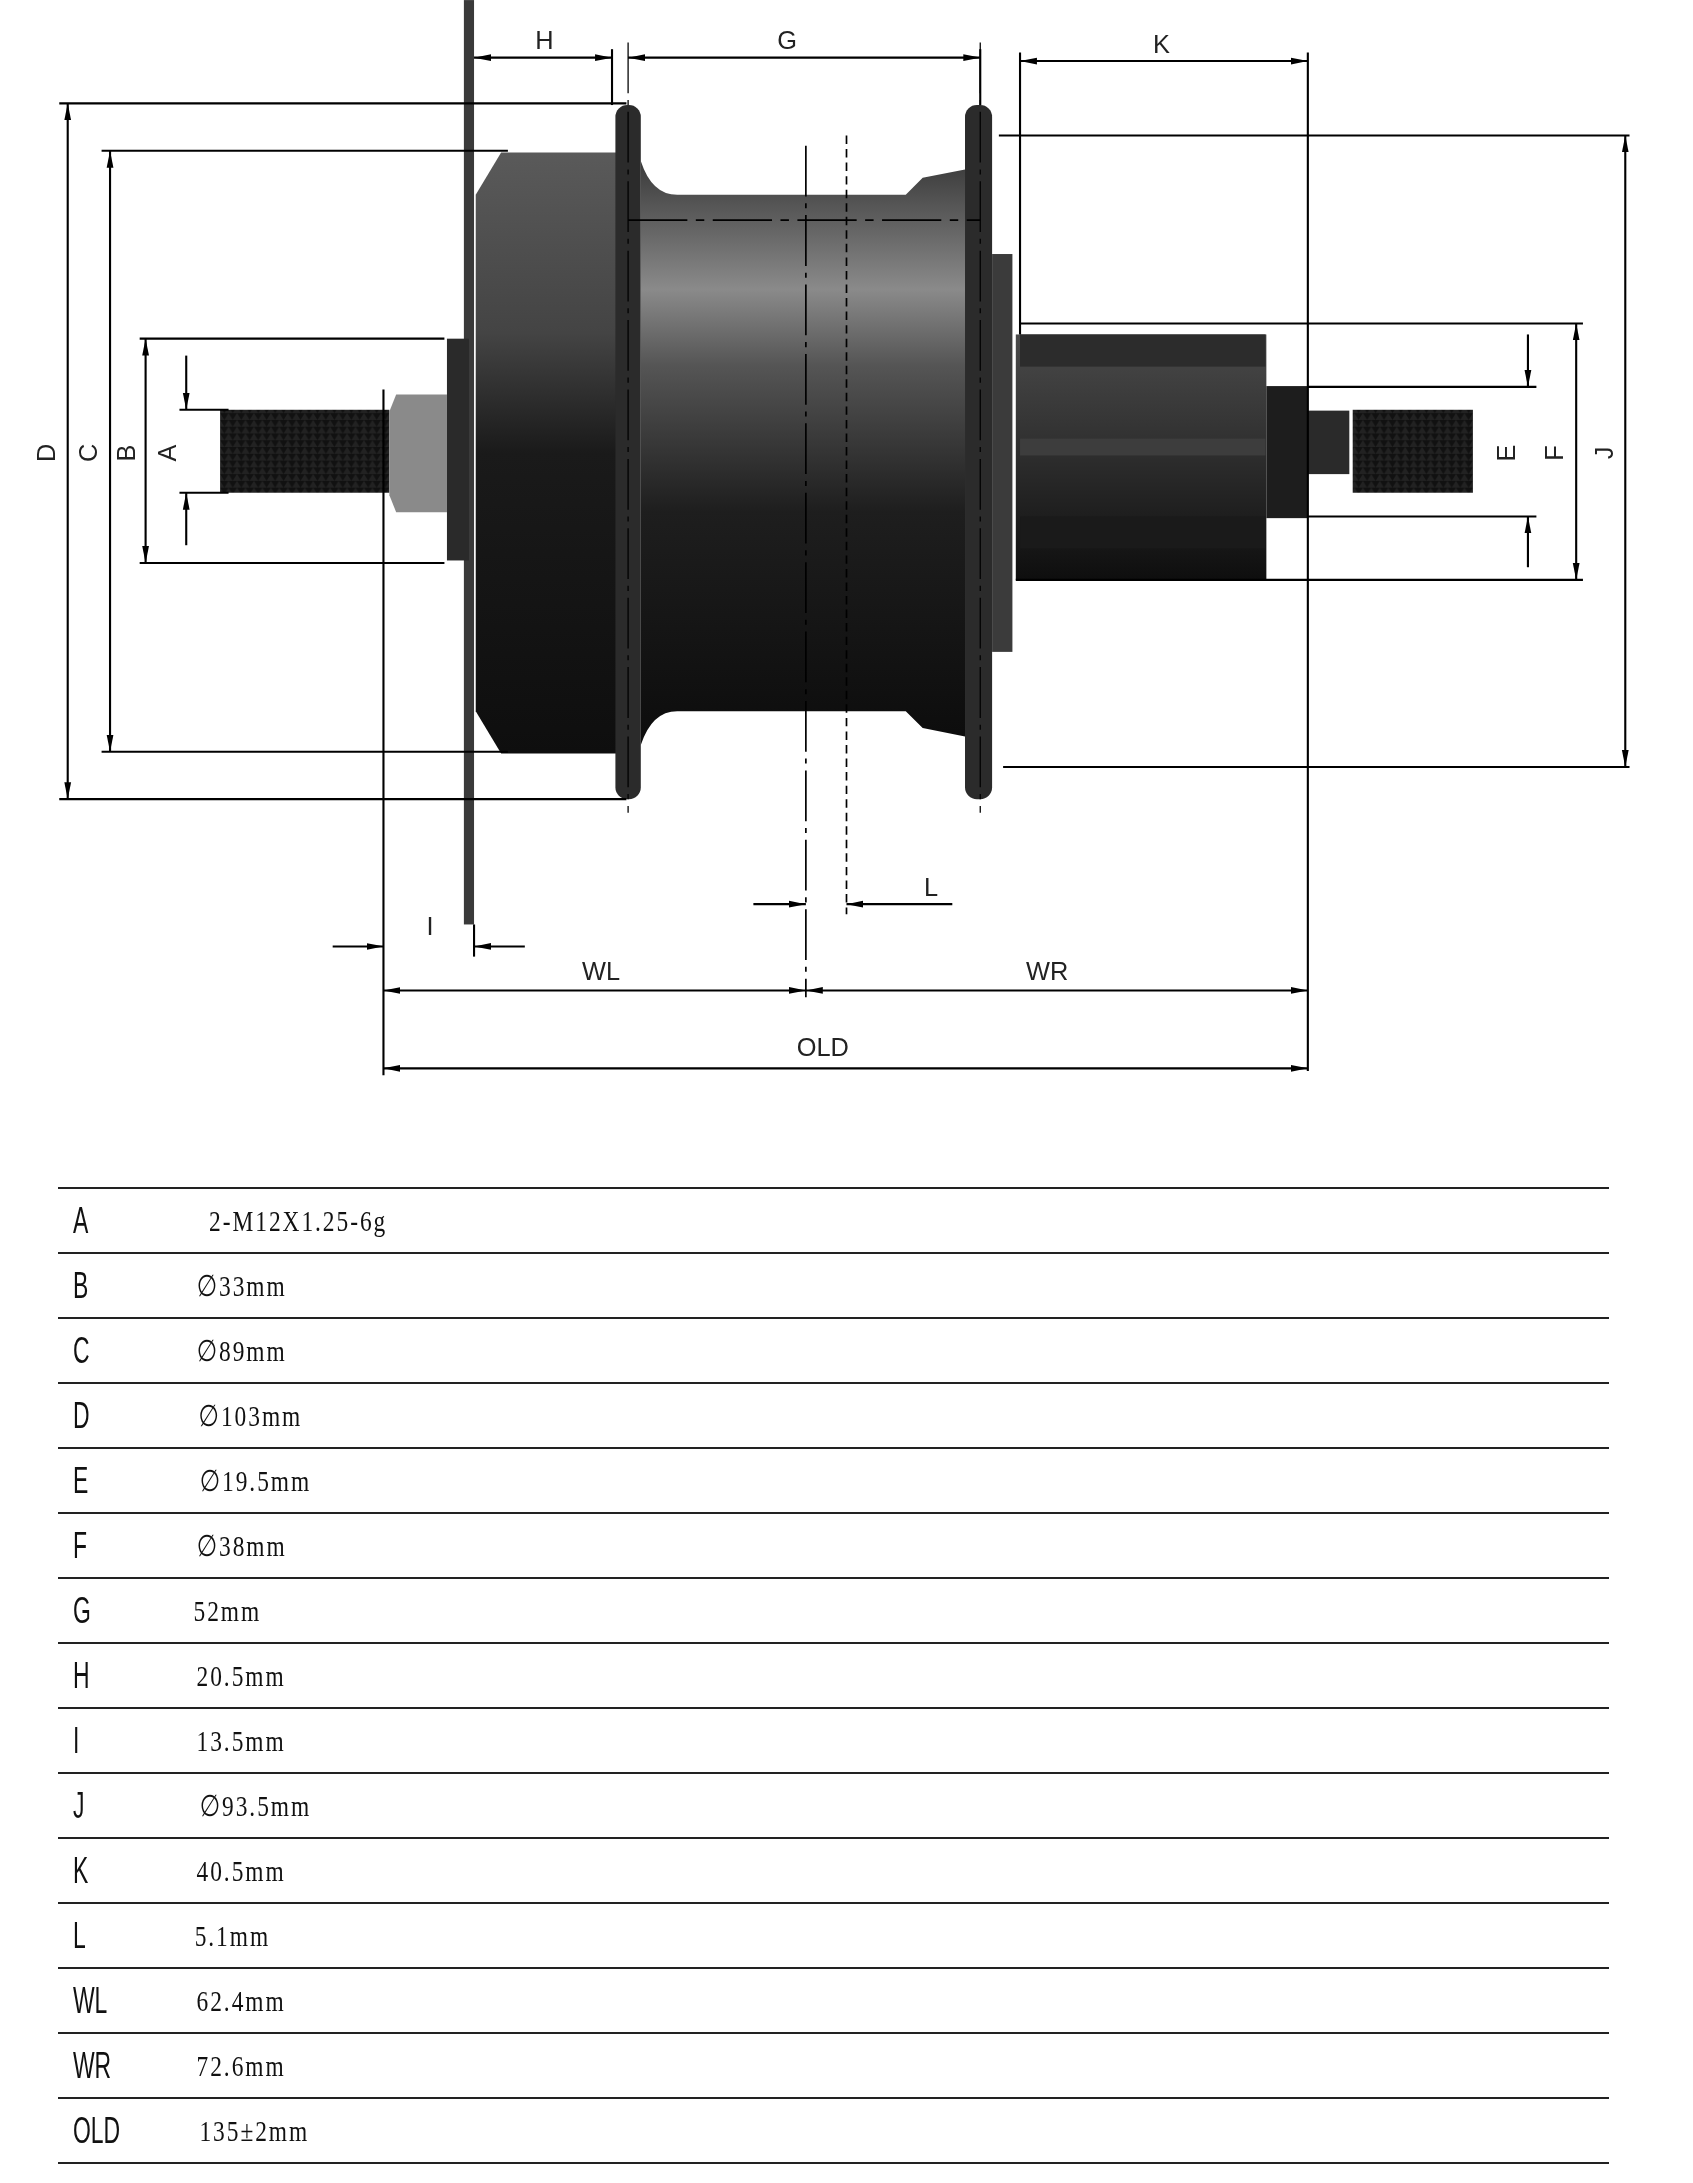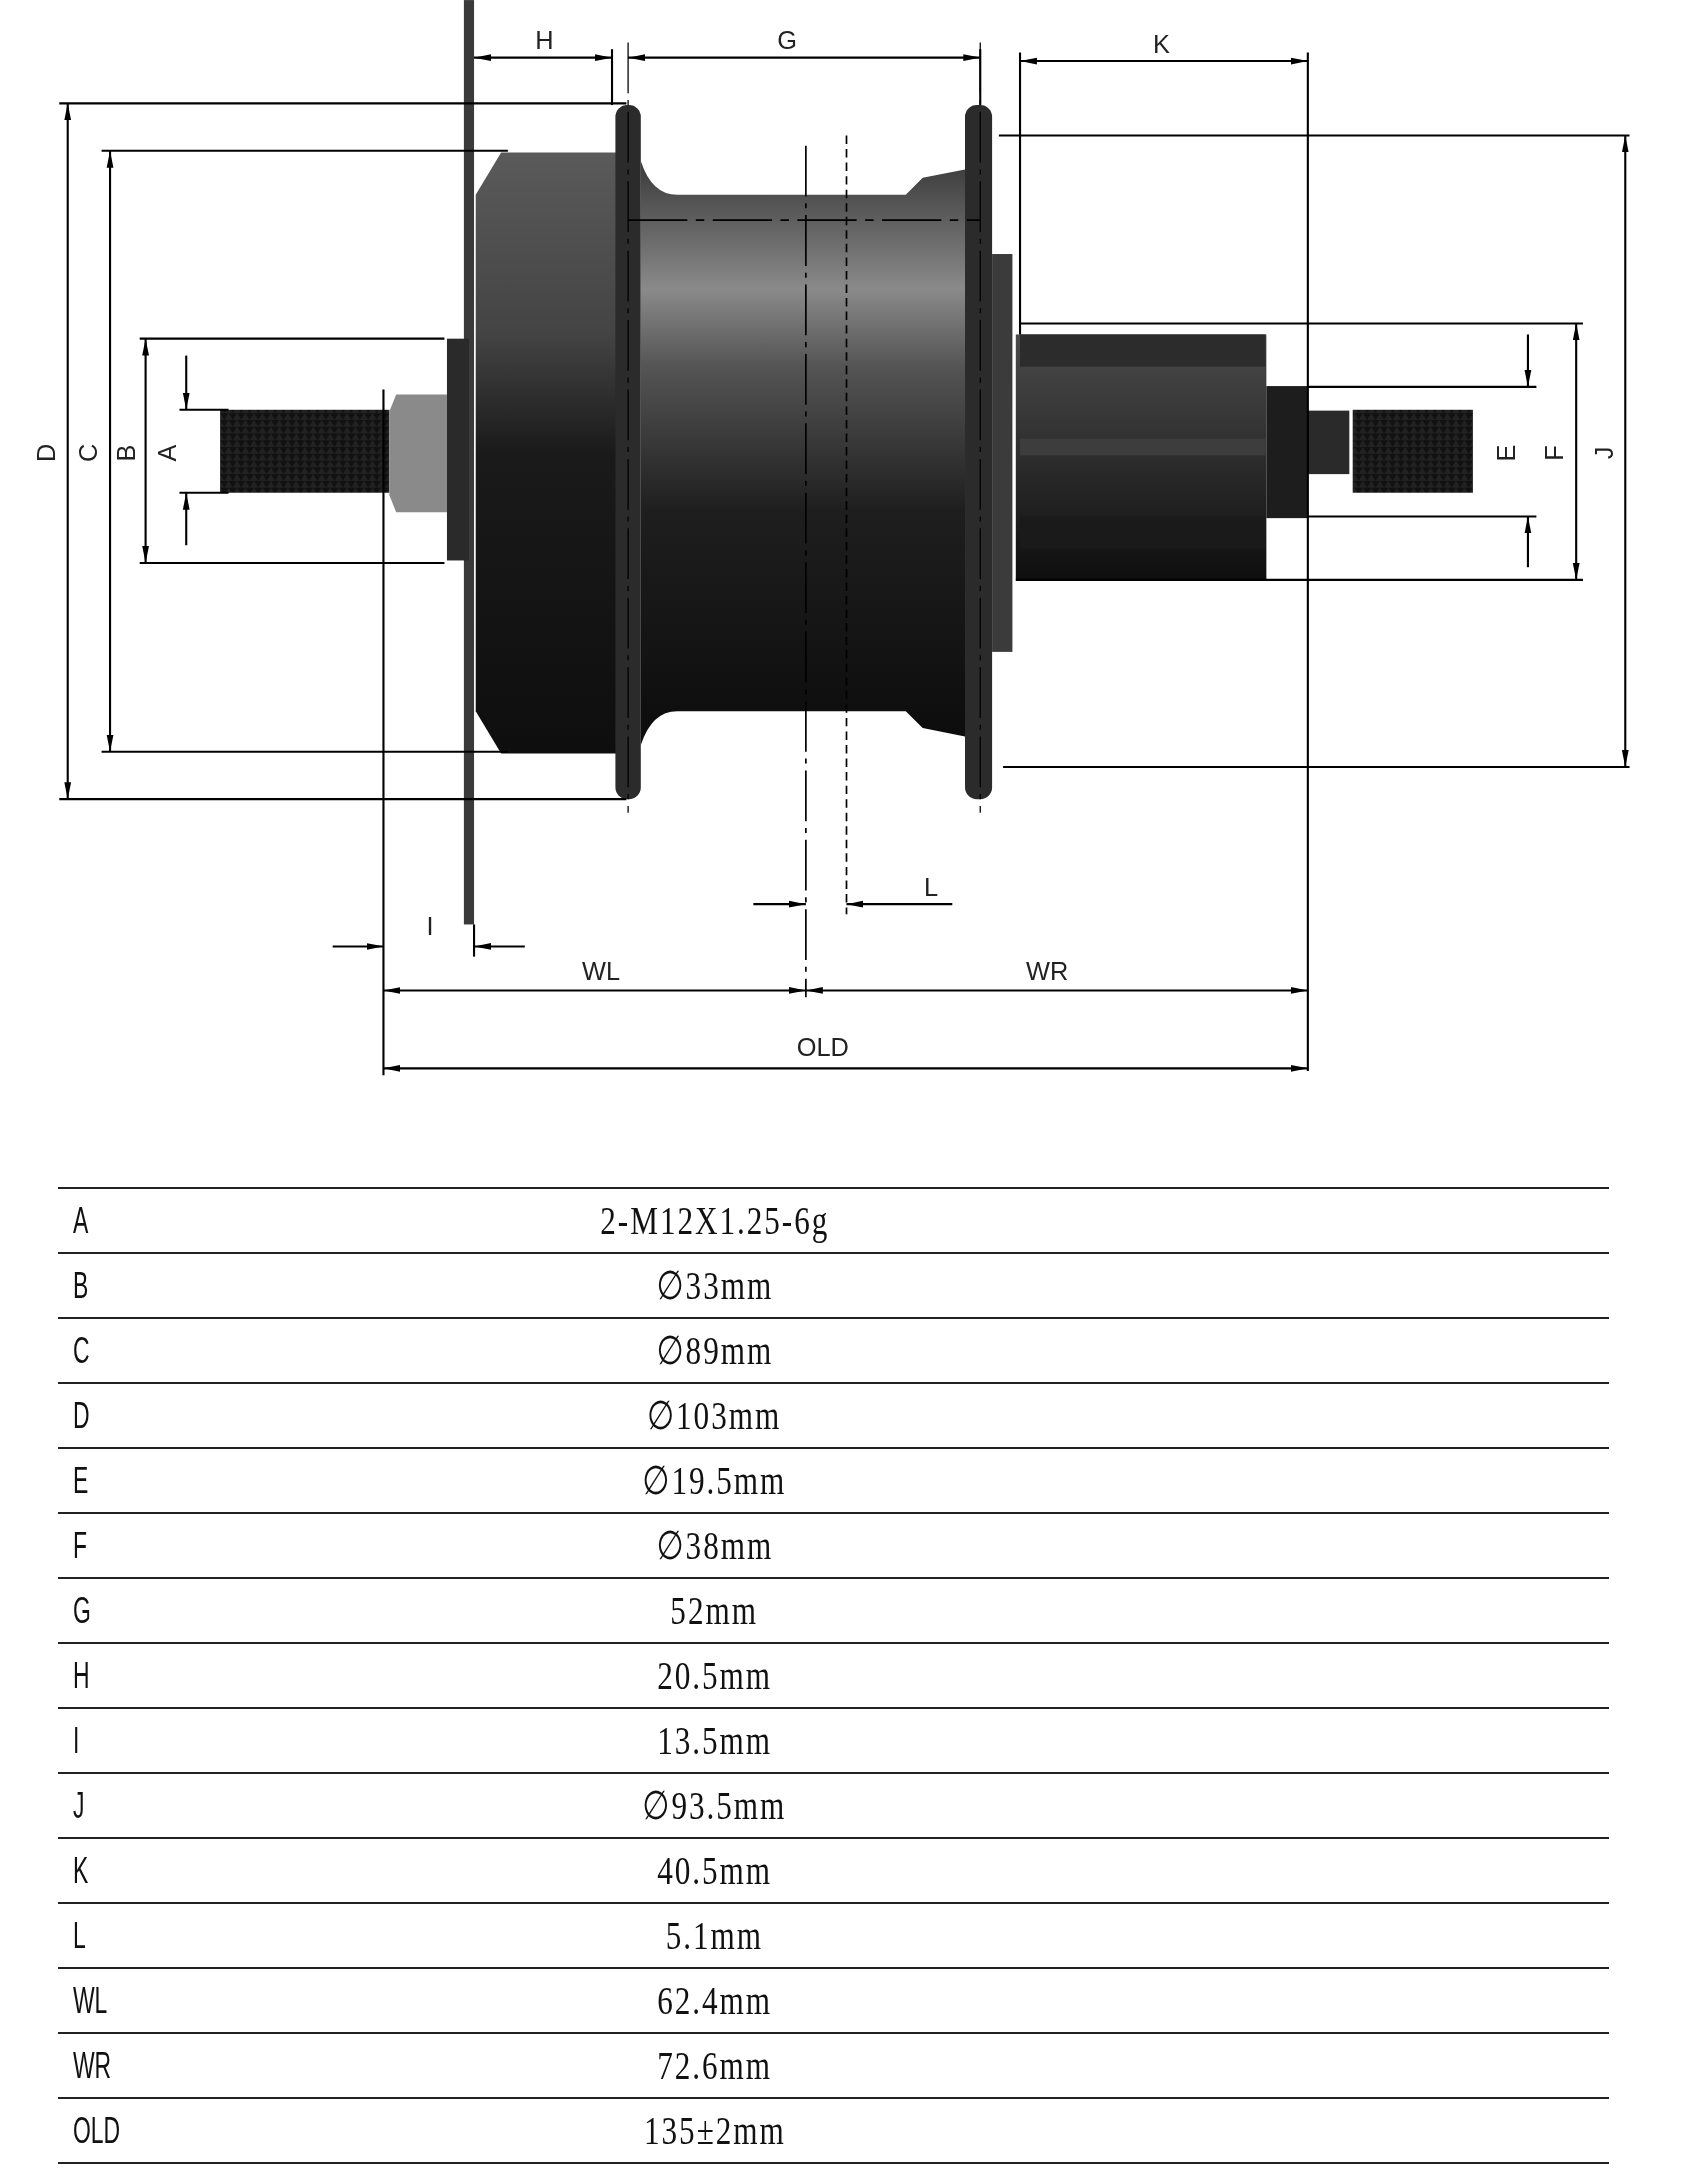--- a/index.html
+++ b/index.html
@@ -4,21 +4,21 @@
 <style>
   html,body{margin:0;padding:0;background:#ffffff;}
   body{width:1693px;height:2183px;position:relative;overflow:hidden;font-family:"Liberation Serif","DejaVu Serif",serif;color:#111;}
   #drawing{position:absolute;left:0;top:0;width:1693px;height:1126px;}
   .dimtxt{font-family:"Liberation Sans","DejaVu Sans",sans-serif;font-size:30px;fill:#222;}
   #spec-table{position:absolute;left:58px;top:1187px;width:1551px;border-collapse:collapse;}
   #spec-table tr{height:65px;border-top:2.5px solid #222;}
   #spec-table tr:last-child{border-bottom:2.5px solid #222;}
   #spec-table td{padding:0;vertical-align:middle;}
   .col-key{width:102px;padding-left:24px !important;font-family:"Liberation Sans Narrow","Liberation Sans",sans-serif;font-size:37px;transform:scaleX(0.62);transform-origin:left center;font-weight:300;}
-  .col-val{text-align:center;font-size:40px;letter-spacing:2.5px;padding-right:364px !important;}
+  .col-val{text-align:left;font-size:30px;letter-spacing:2.5px;padding-right:364px !important;}
   .col-val span{display:inline-block;transform:scaleX(0.78);}
 </style>
 </head>
 <body>
 
 <svg id="drawing" viewBox="0 0 2000 1330" xmlns="http://www.w3.org/2000/svg">
   <defs>
     <linearGradient id="bodyGrad" x1="0" y1="0" x2="0" y2="1">
       <stop offset="0" stop-color="#3a3a3a"></stop>
       <stop offset="0.22" stop-color="#8a8a8a"></stop>

